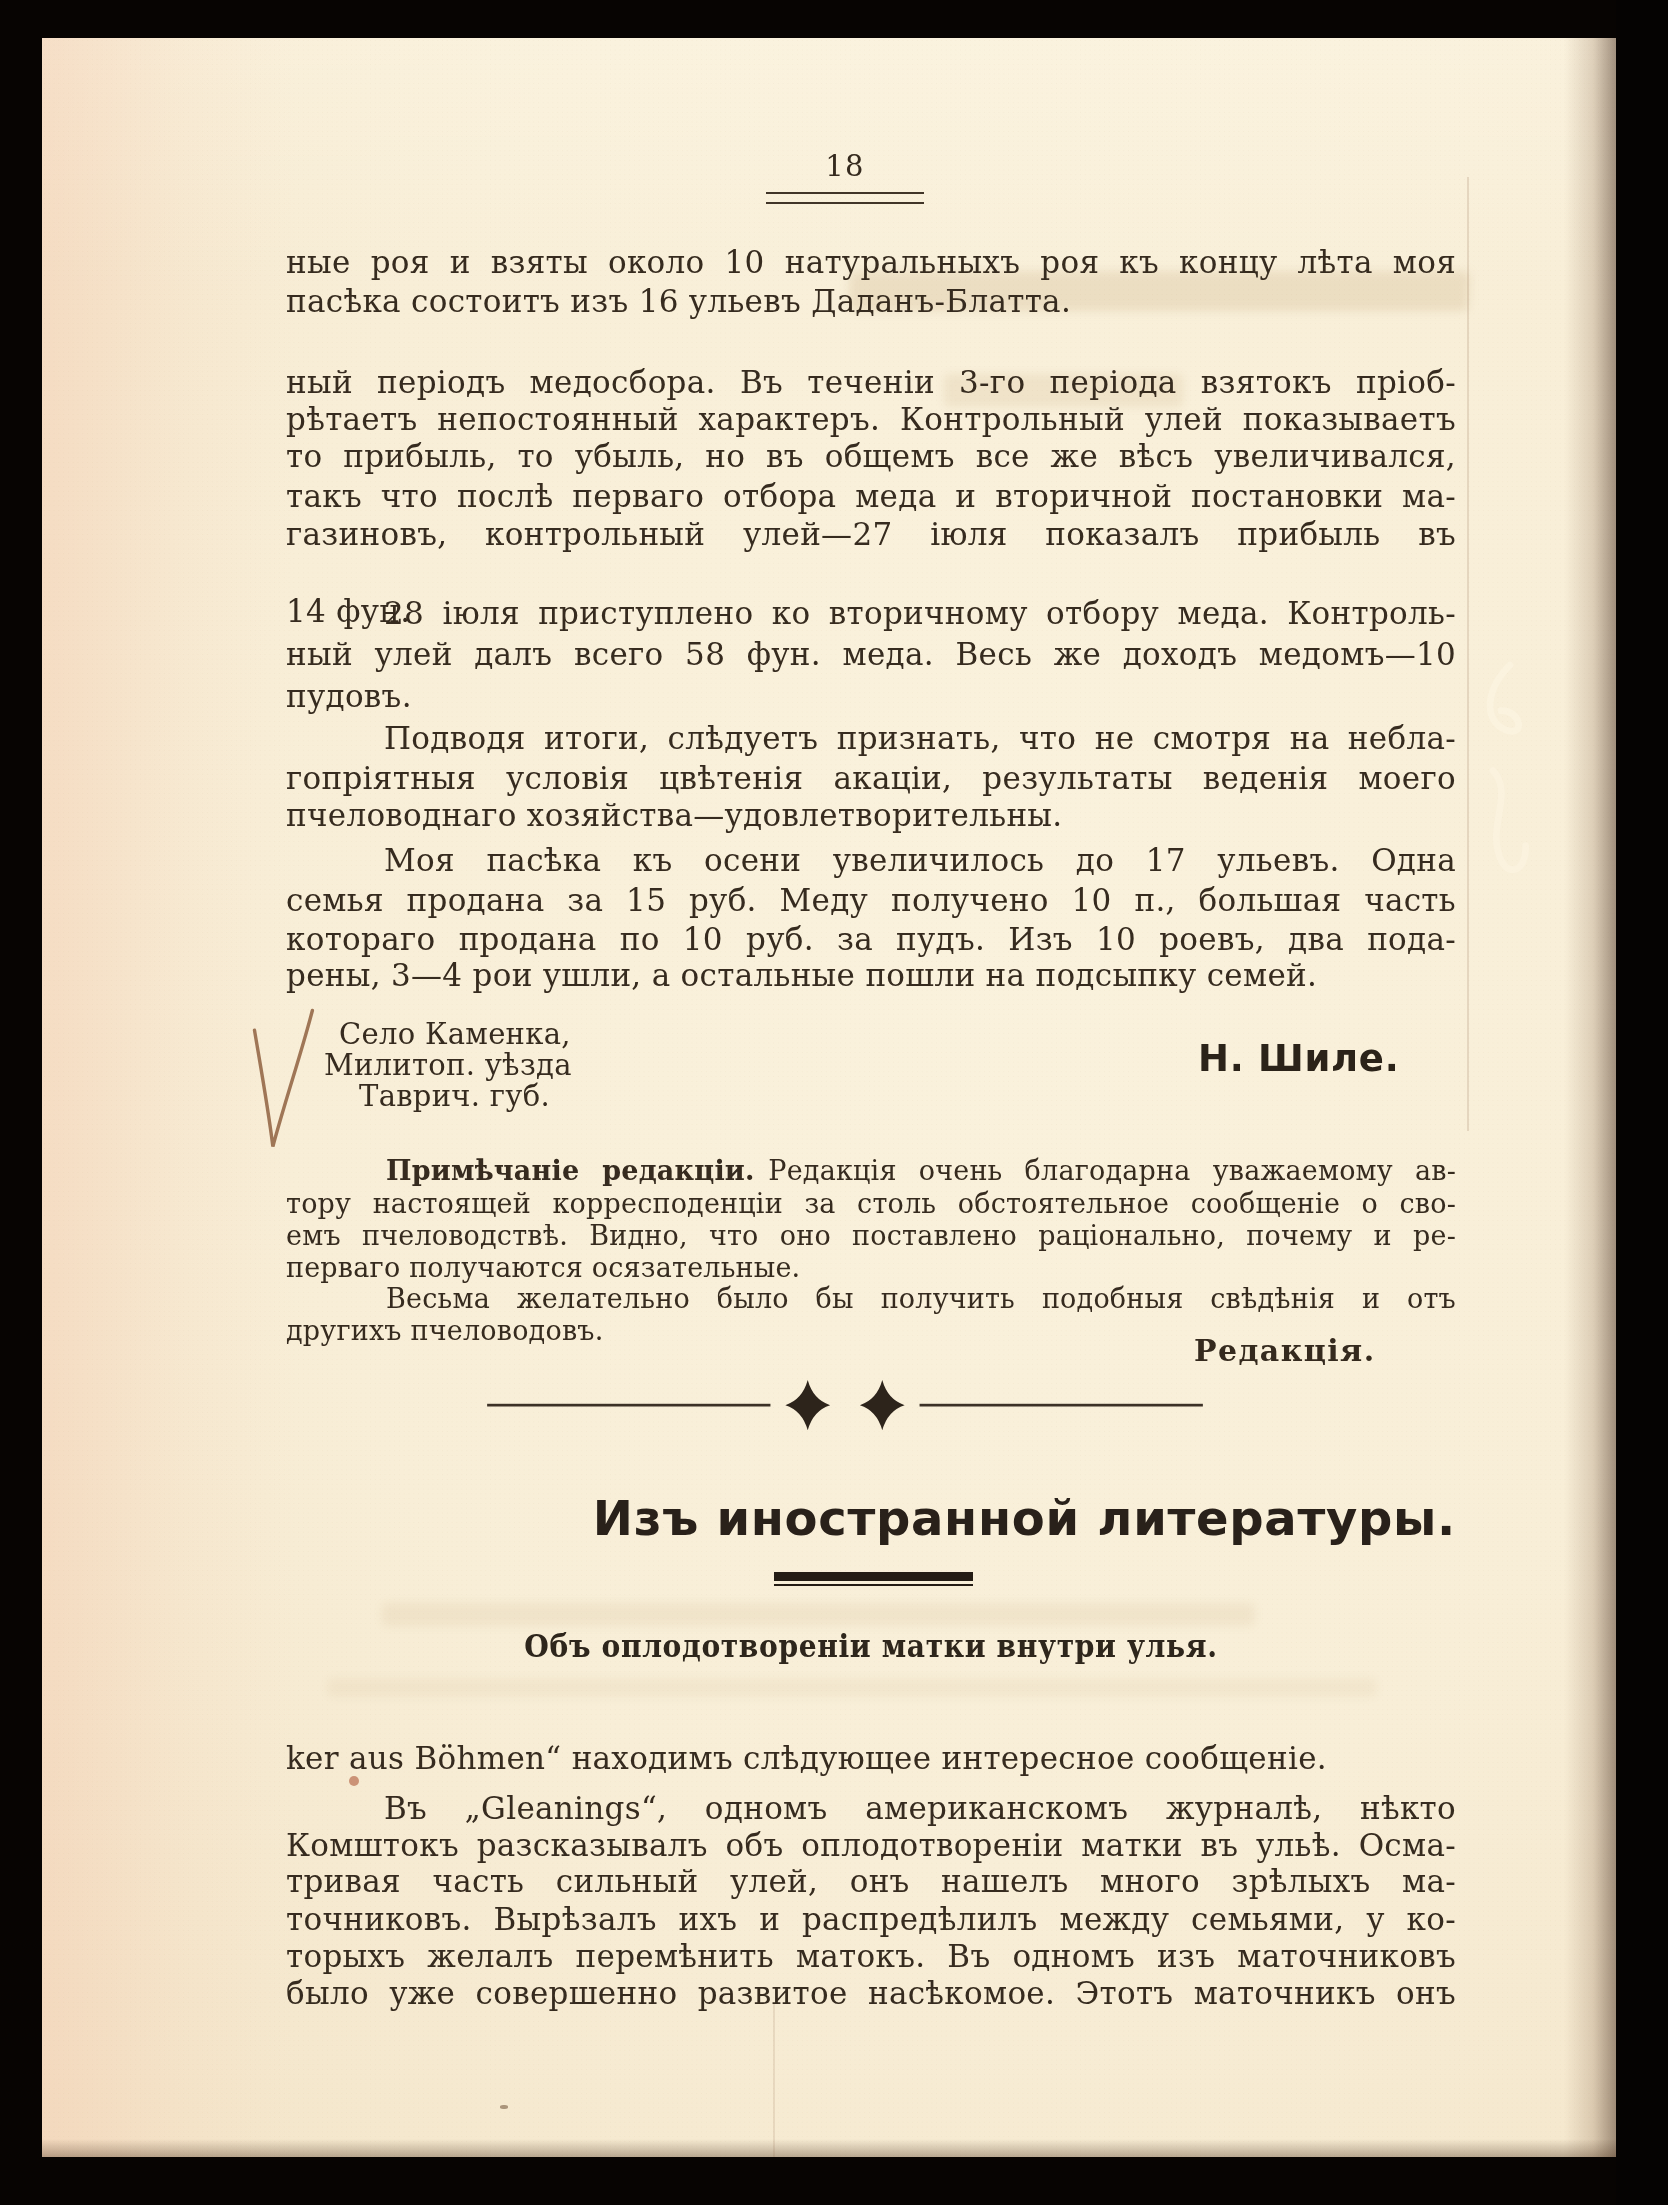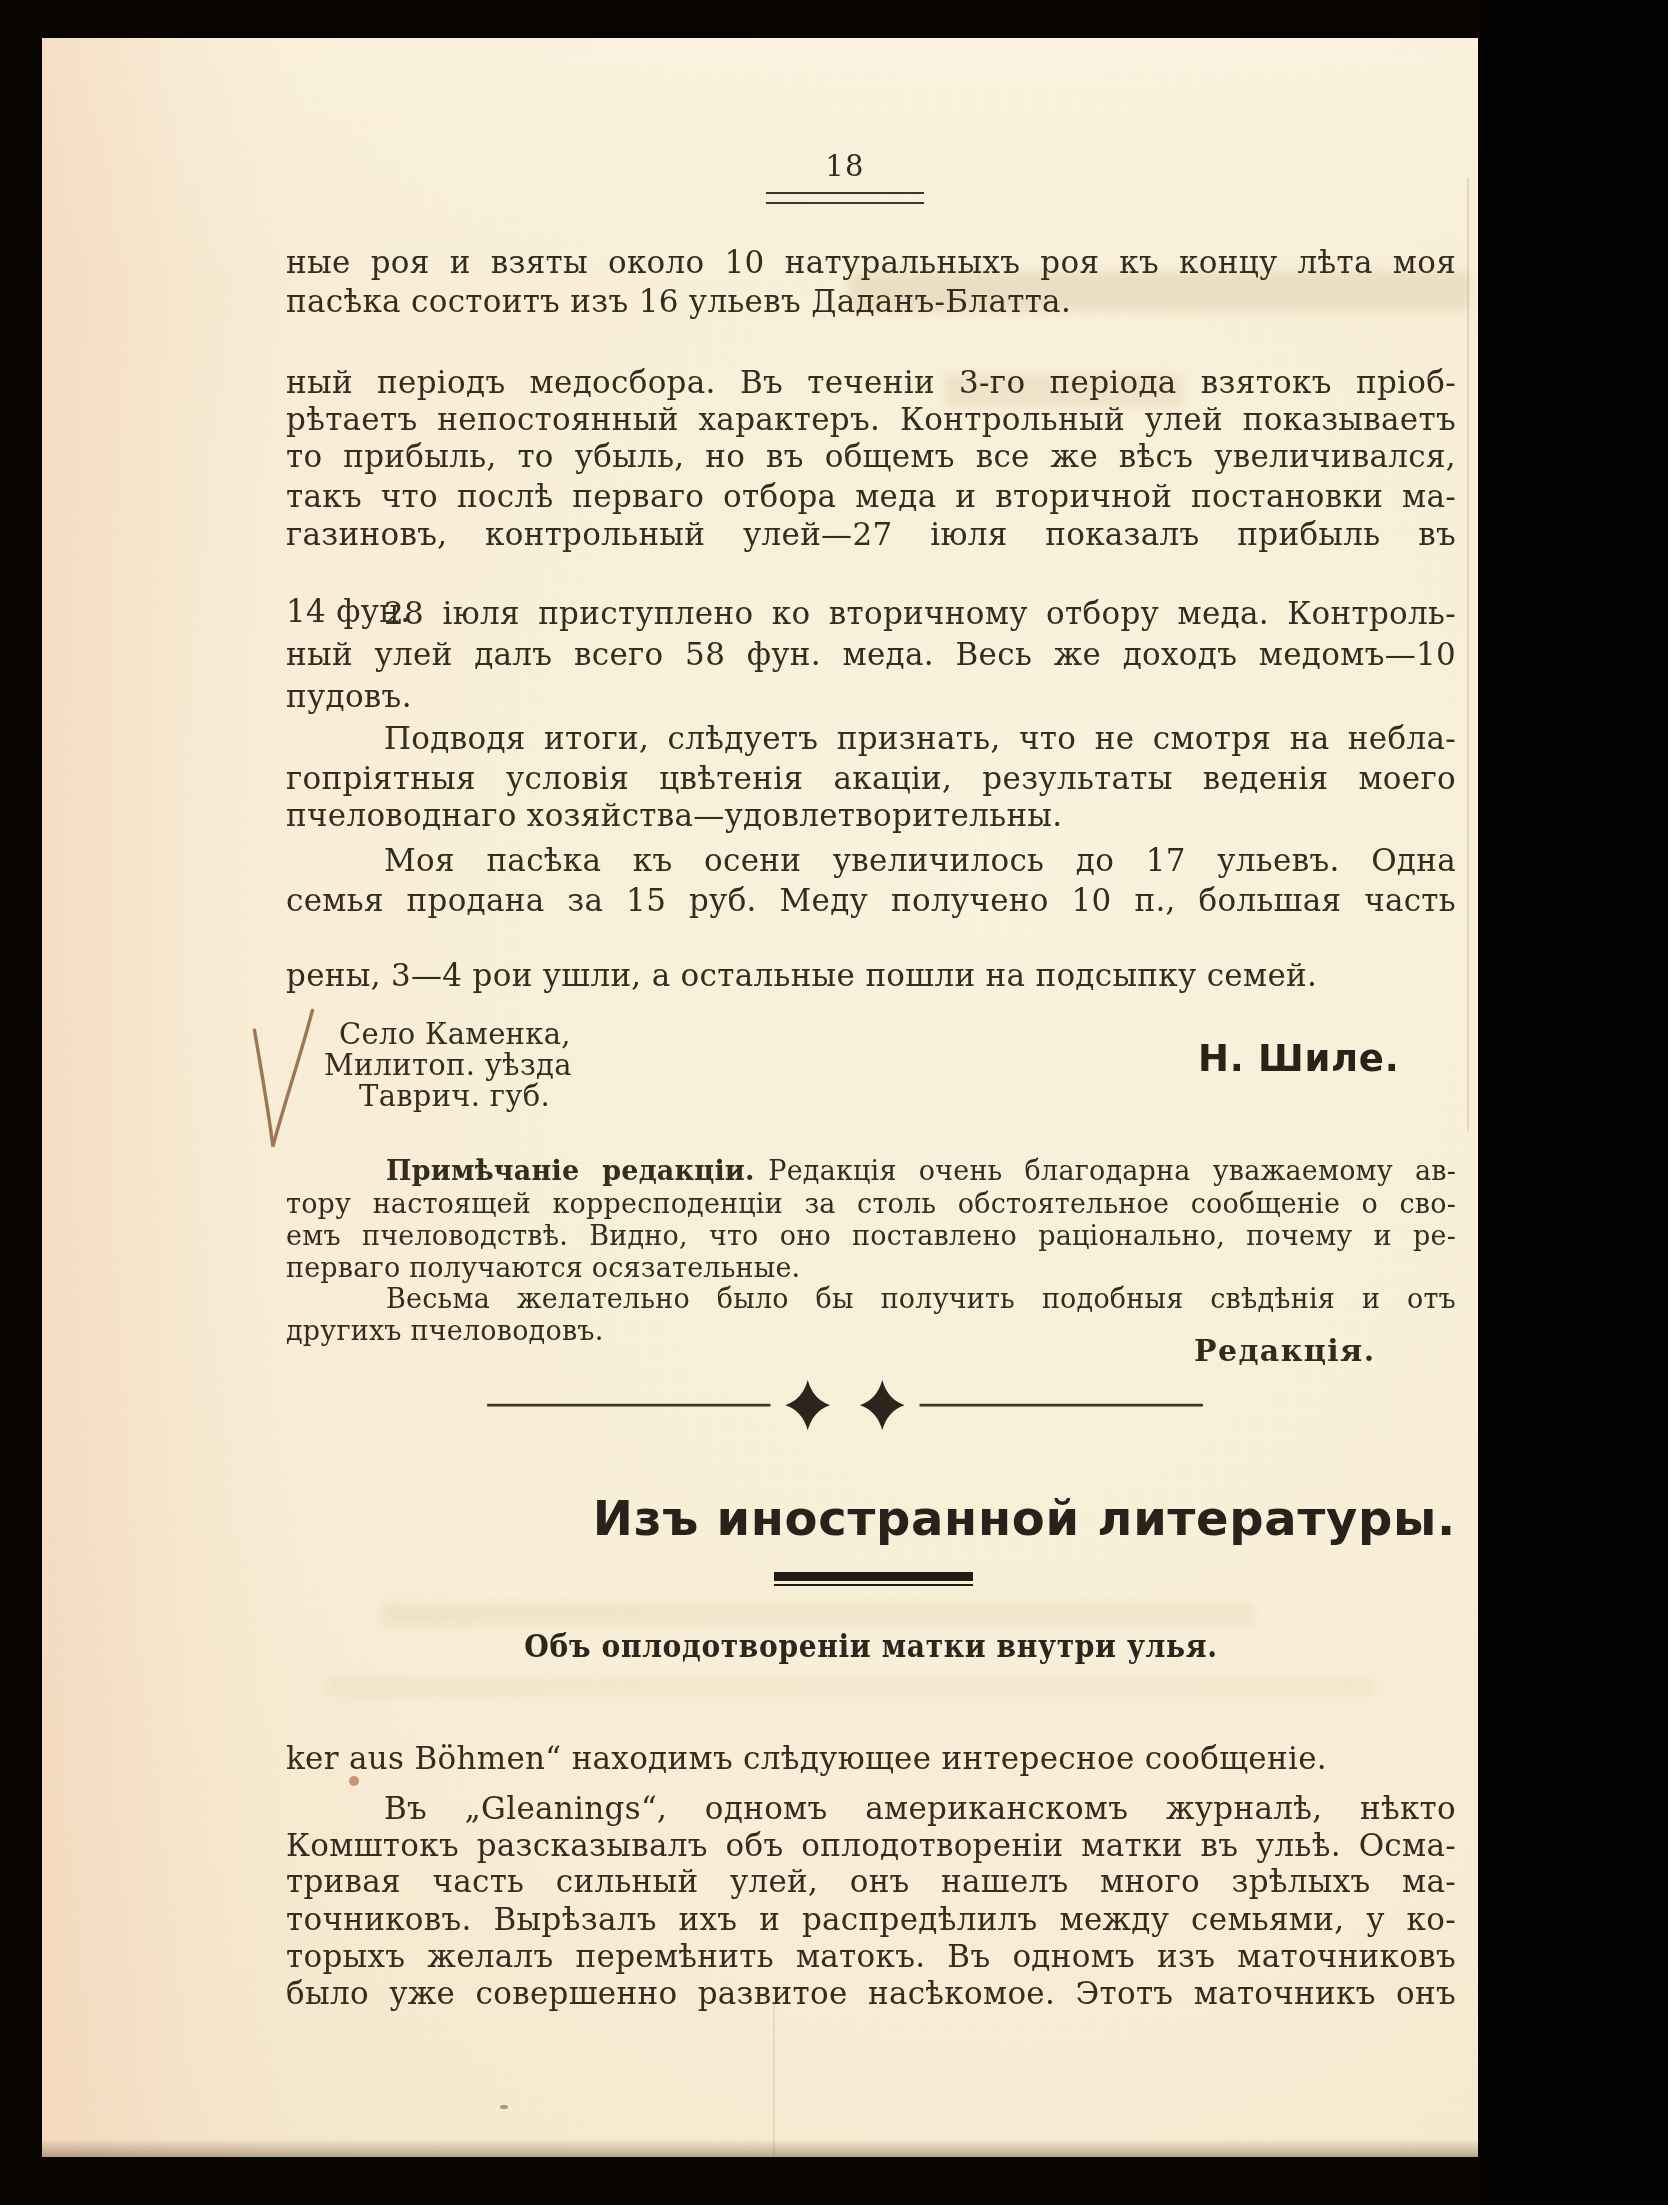--- a/index.html
+++ b/index.html
@@ -1,17 +1,17 @@
 <!DOCTYPE html>
 <html style="font-size:11px"><head>
 <meta charset="utf-8">
 <title>Scanned journal page 18</title>
 <style>
   html,body{margin:0;padding:0;background:#050302;}
-  #stage{position:relative;width:1478px;height:2205px;background:#070402;overflow:hidden;
+  #stage{position:relative;width:1616px;height:2205px;background:#070402;overflow:hidden;
          font-family:"DejaVu Serif", serif;}
   
   #paper{position:absolute;left:42px;top:38px;width:1587px;height:2119px;
          background:
            linear-gradient(to right, rgba(243,198,172,0.38) 0%, rgba(243,198,172,0.10) 9%, rgba(0,0,0,0) 16%),
            linear-gradient(to bottom, rgba(255,250,235,0.35) 0%, rgba(0,0,0,0) 12%),
            radial-gradient(ellipse at 60% 40%, #faf2dd 0%, #f8eed7 55%, #f3e4c8 100%);
   }
   #paper .right-shadow{position:absolute;right:0;top:0;bottom:0;width:65px;
          background:linear-gradient(to right, rgba(0,0,0,0) 0%, rgba(96,58,34,0.18) 45%, rgba(56,30,16,0.50) 85%, rgba(26,13,6,0.75) 100%);}
@@ -78,20 +78,21 @@
   <div class="txt bl" style="top:515px;">газиновъ, контрольный улей—27 іюля показалъ прибыль въ</div>
   <div class="txt bl last" style="top:552px;margin-top:40px;">14 фун.</div>
   <div class="txt bl ind" style="top:594px;">28 іюля приступлено ко вторичному отбору меда. Контроль-</div>
   <div class="txt bl" style="top:635px;">ный улей далъ всего 58 фун. меда. Весь же доходъ медомъ—10</div>
   <div class="txt bl last" style="top:677px;">пудовъ.</div>
   <div class="txt bl ind" style="top:719px;">Подводя итоги, слѣдуетъ признать, что не смотря на небла-</div>
   <div class="txt bl" style="top:759px;">гопріятныя условія цвѣтенія акаціи, результаты веденія моего</div>
   <div class="txt bl last" style="top:796px;">пчеловоднаго хозяйства—удовлетворительны.</div>
   <div class="txt bl ind" style="top:841px;">Моя пасѣка къ осени увеличилось до 17 ульевъ. Одна</div>
   <div class="txt bl" style="top:881px;">семья продана за 15 руб. Меду получено 10 п., большая часть</div>
+  <div class="txt bl" style="top:920px;">котораго продана по 10 руб. за пудъ. Изъ 10 роевъ, два пода-</div>
   <div class="txt bl last" style="top:956px;">рены, 3—4 рои ушли, а остальные пошли на подсыпку семей.</div>
 
   <svg style="position:absolute;left:232px;top:988px;" width="109" height="177" viewBox="0 0 160 260">
     <path d="M 118 33 C 103 92, 76 172, 60 233 C 53 176, 41 110, 33 62" fill="none" stroke="#8f6040" stroke-width="5" stroke-linecap="round" opacity="0.85"></path>
   </svg>
 
   <div class="txt sig" style="left:339px;top:1017px;">Село Каменка,</div>
   <div class="txt sig" style="left:324px;top:1048px;">Милитоп. уѣзда</div>
   <div class="txt sig" style="left:359px;top:1079px;">Таврич. губ.</div>
   <div class="txt" style="left:1198px;top:1037px;font-size:37px;font-weight:bold;font-family:'DejaVu Sans',sans-serif;color:#2b2319;letter-spacing:0.7px;">Н. Шиле.</div>

